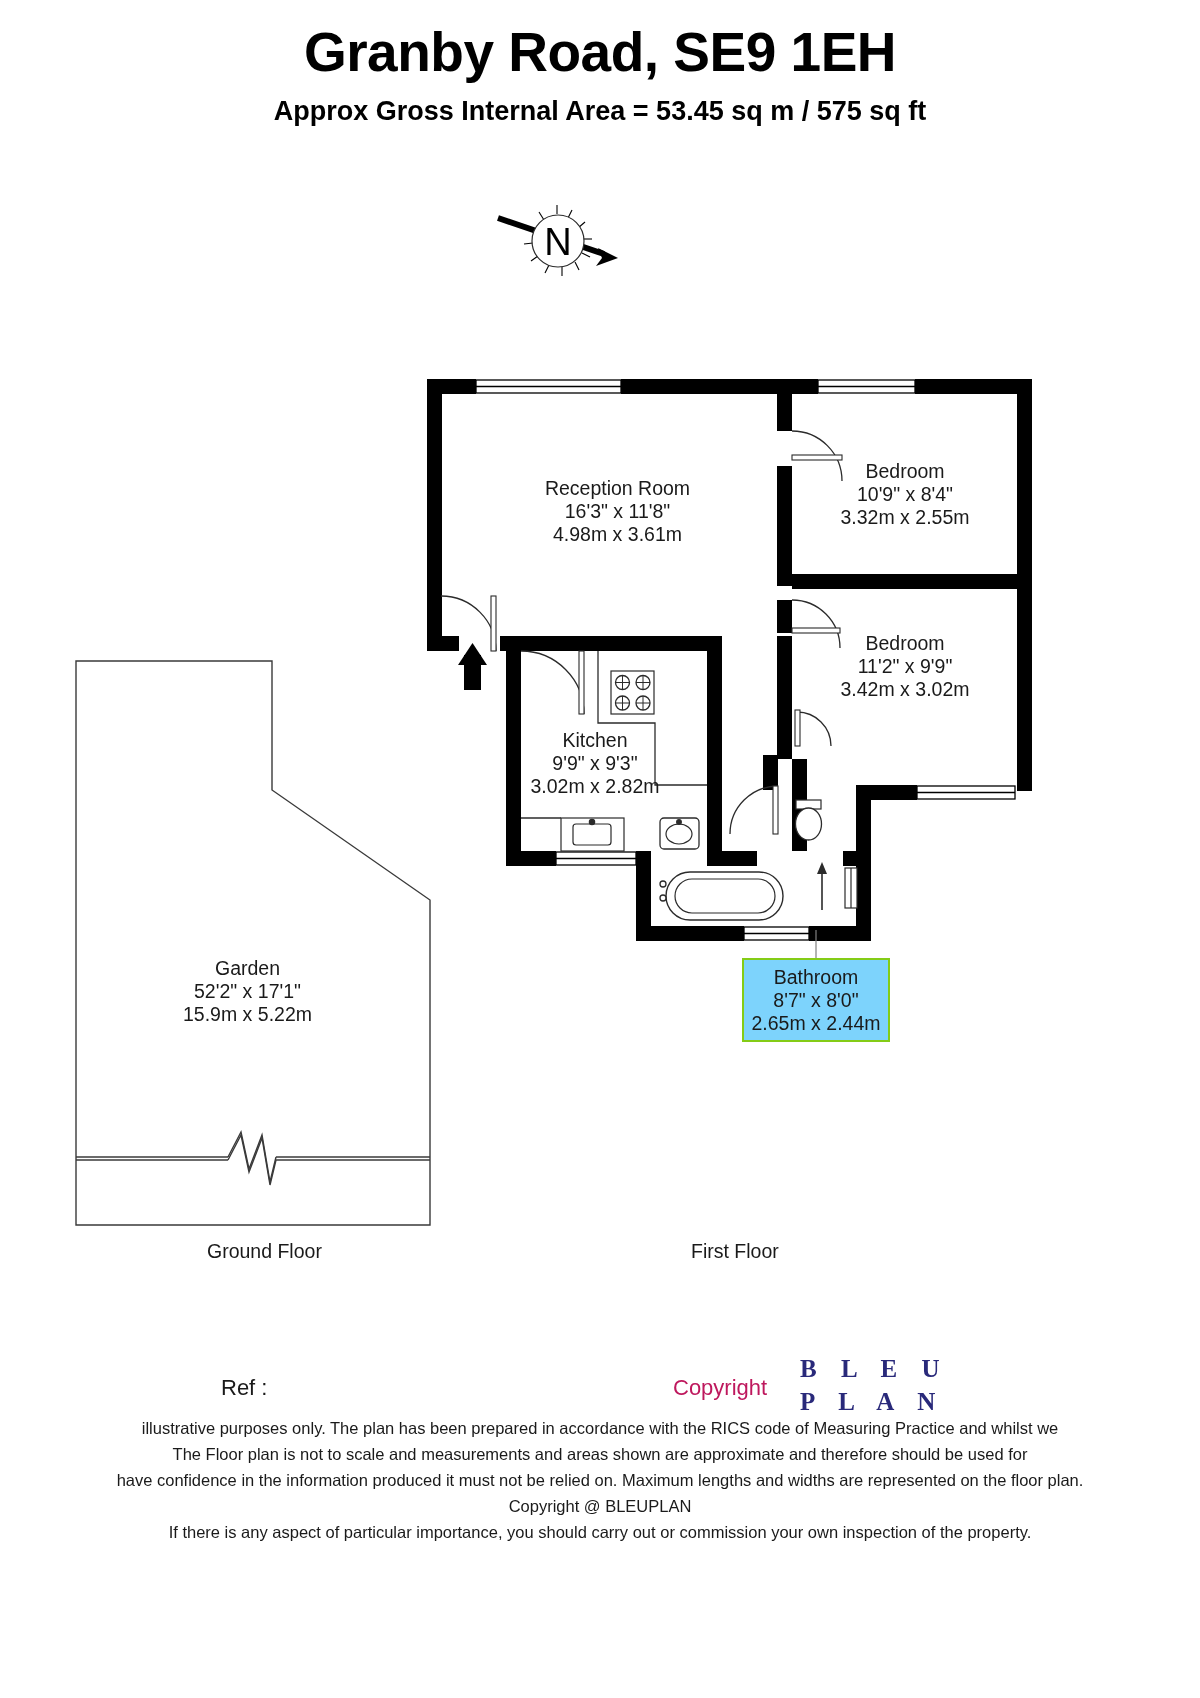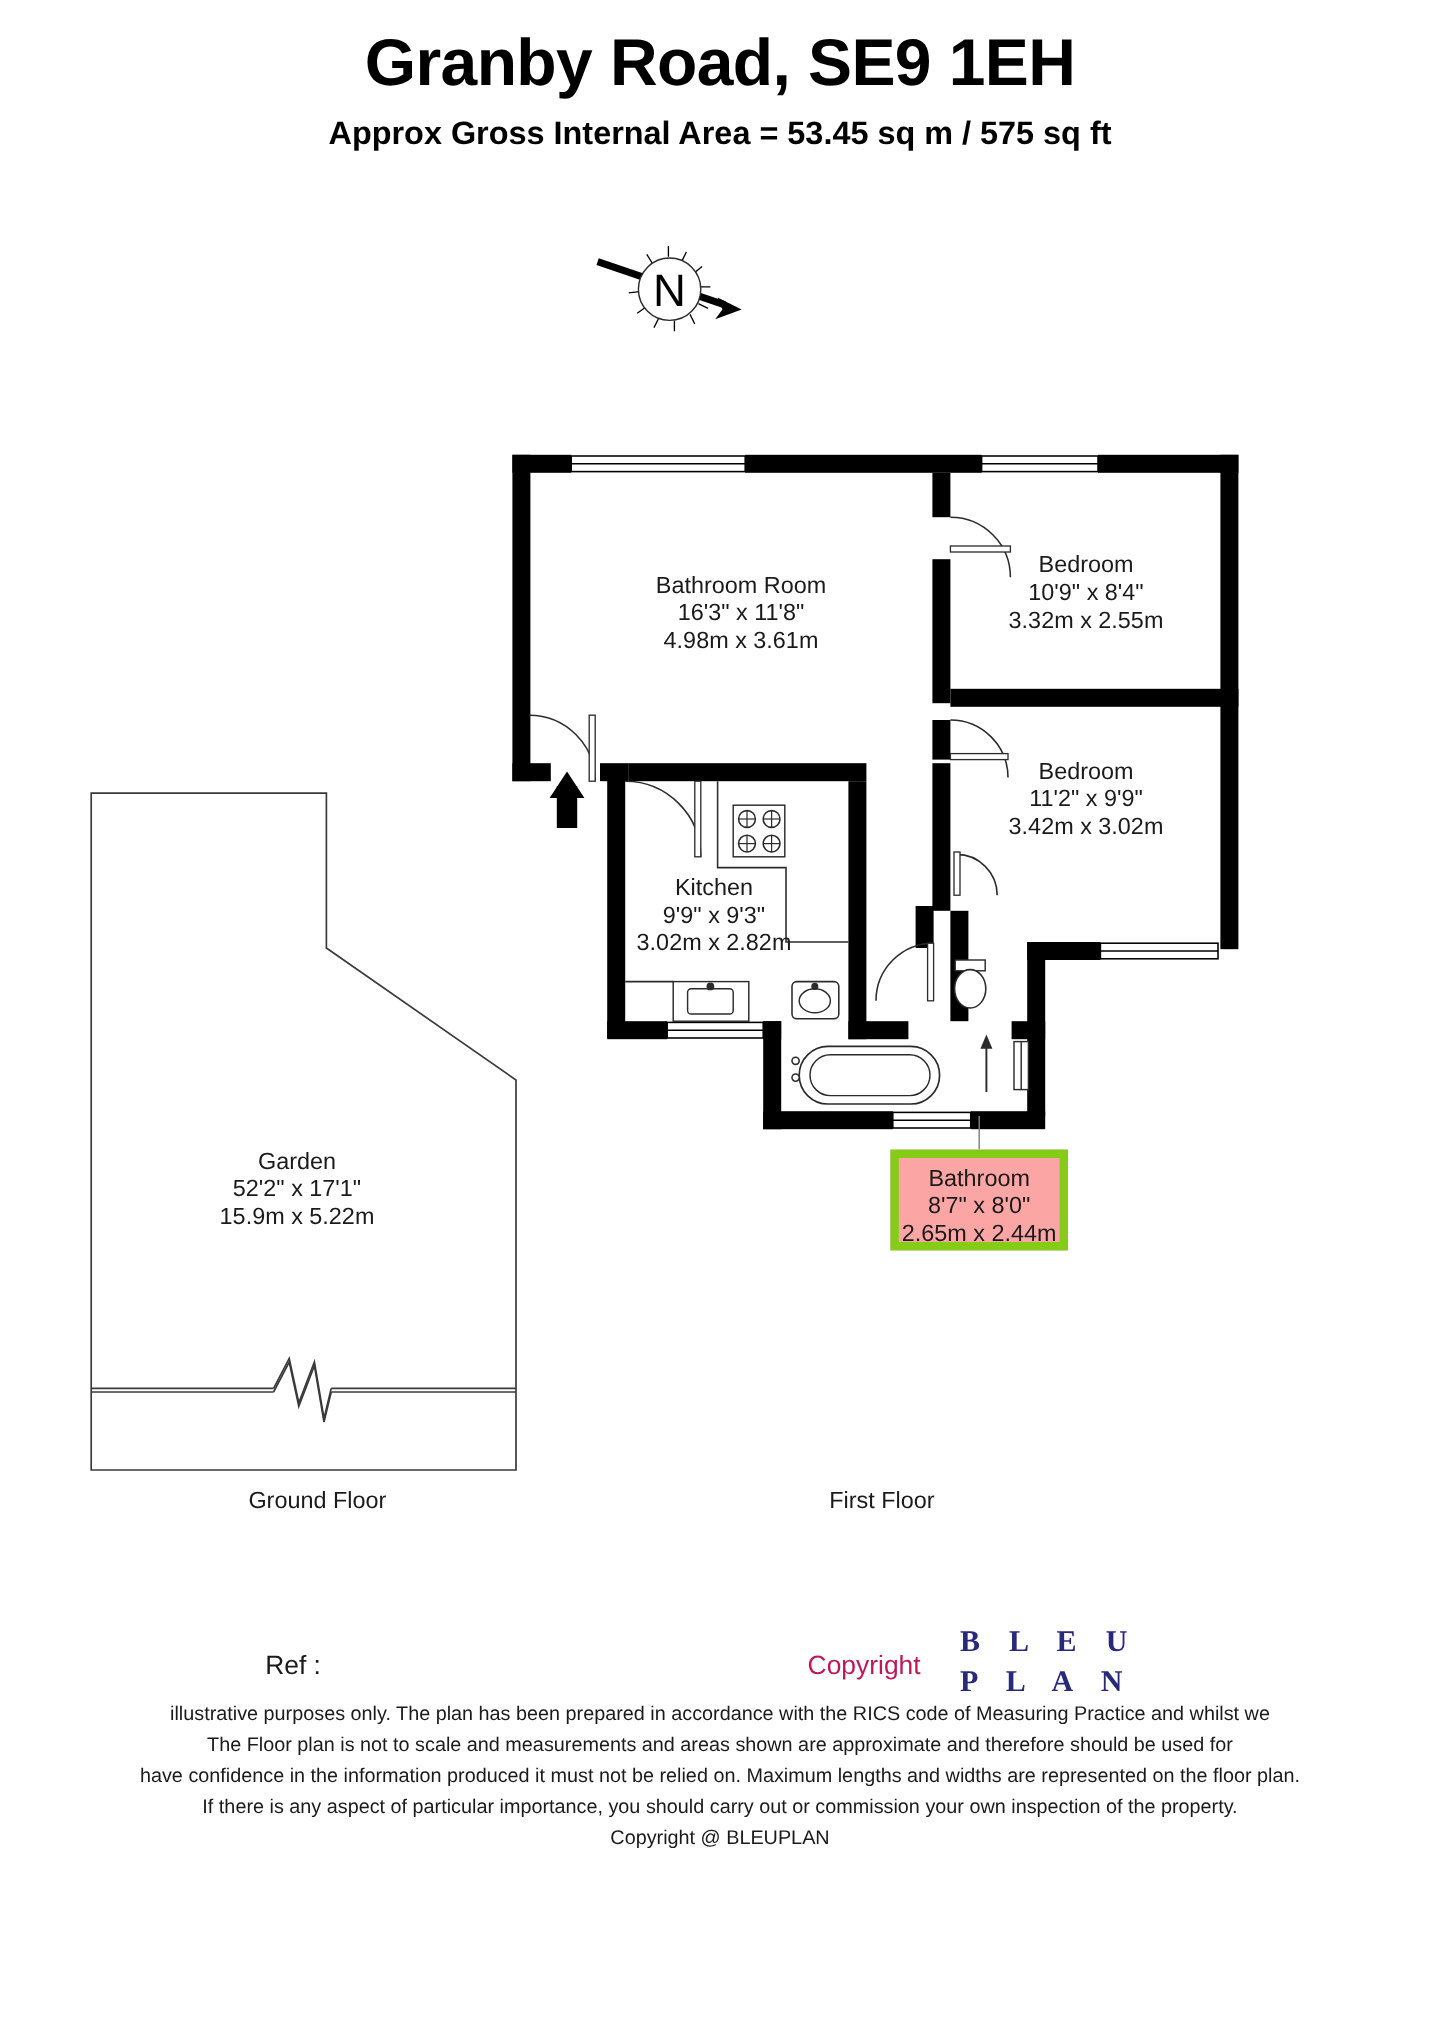--- a/index.html
+++ b/index.html
@@ -83,22 +83,22 @@
   #label-kitchen   { left: 490px; top: 729px; width: 210px; }
   #label-garden    { left: 140px; top: 957px; width: 215px; }
 
   
   .callout {
     position: absolute;
     left: 742px;
     top: 958px;
     width: 148px;
     height: 84px;
-    border: 7px solid #84cc16;
-    background: #fca5a5;
+    border: 2px solid #84cc16;
+    background: #7dd3fc;
     box-sizing: border-box;
     text-align: center;
     font-size: 19.5px;
     line-height: 23px;
     padding-top: 6px;
     white-space: nowrap;
     color: #1a1a1a;
   }
   .callout span { display: block; }
 
@@ -369,21 +369,21 @@
         <line x1="851" y1="868" x2="851" y2="908"></line>
       </g>
     </g>
 
     <g stroke="#808080" stroke-width="1.2" fill="none">
       <line x1="816" y1="930" x2="816" y2="958"></line>
     </g>
   </svg>
 
   <div class="room-label" id="label-reception">
-    <span class="nm">Bathroom Room</span>
+    <span class="nm">Reception Room</span>
     <span class="imp">16'3" x 11'8"</span>
     <span class="met">4.98m x 3.61m</span>
   </div>
 
   <div class="room-label" id="label-bed1">
     <span class="nm">Bedroom</span>
     <span class="imp">10'9" x 8'4"</span>
     <span class="met">3.32m x 2.55m</span>
   </div>
 
@@ -419,17 +419,17 @@
 
   <div class="logo">
     <span>B L E U</span>
     <span>P L A N</span>
   </div>
 
   <div class="disclaimer">
     <p>illustrative purposes only. The plan has been prepared in accordance with the RICS code of Measuring Practice and whilst we</p>
     <p>The Floor plan is not to scale and measurements and areas shown are approximate and therefore should be used for</p>
     <p>have confidence in the information produced it must not be relied on. Maximum lengths and widths are represented on the floor plan.</p>
+    <p>Copyright @ BLEUPLAN</p>
     <p>If there is any aspect of particular importance, you should carry out or commission your own inspection of the property.</p>
-    <p>Copyright @ BLEUPLAN</p>
   </div>
 
 </div>
 
 </body></html>

